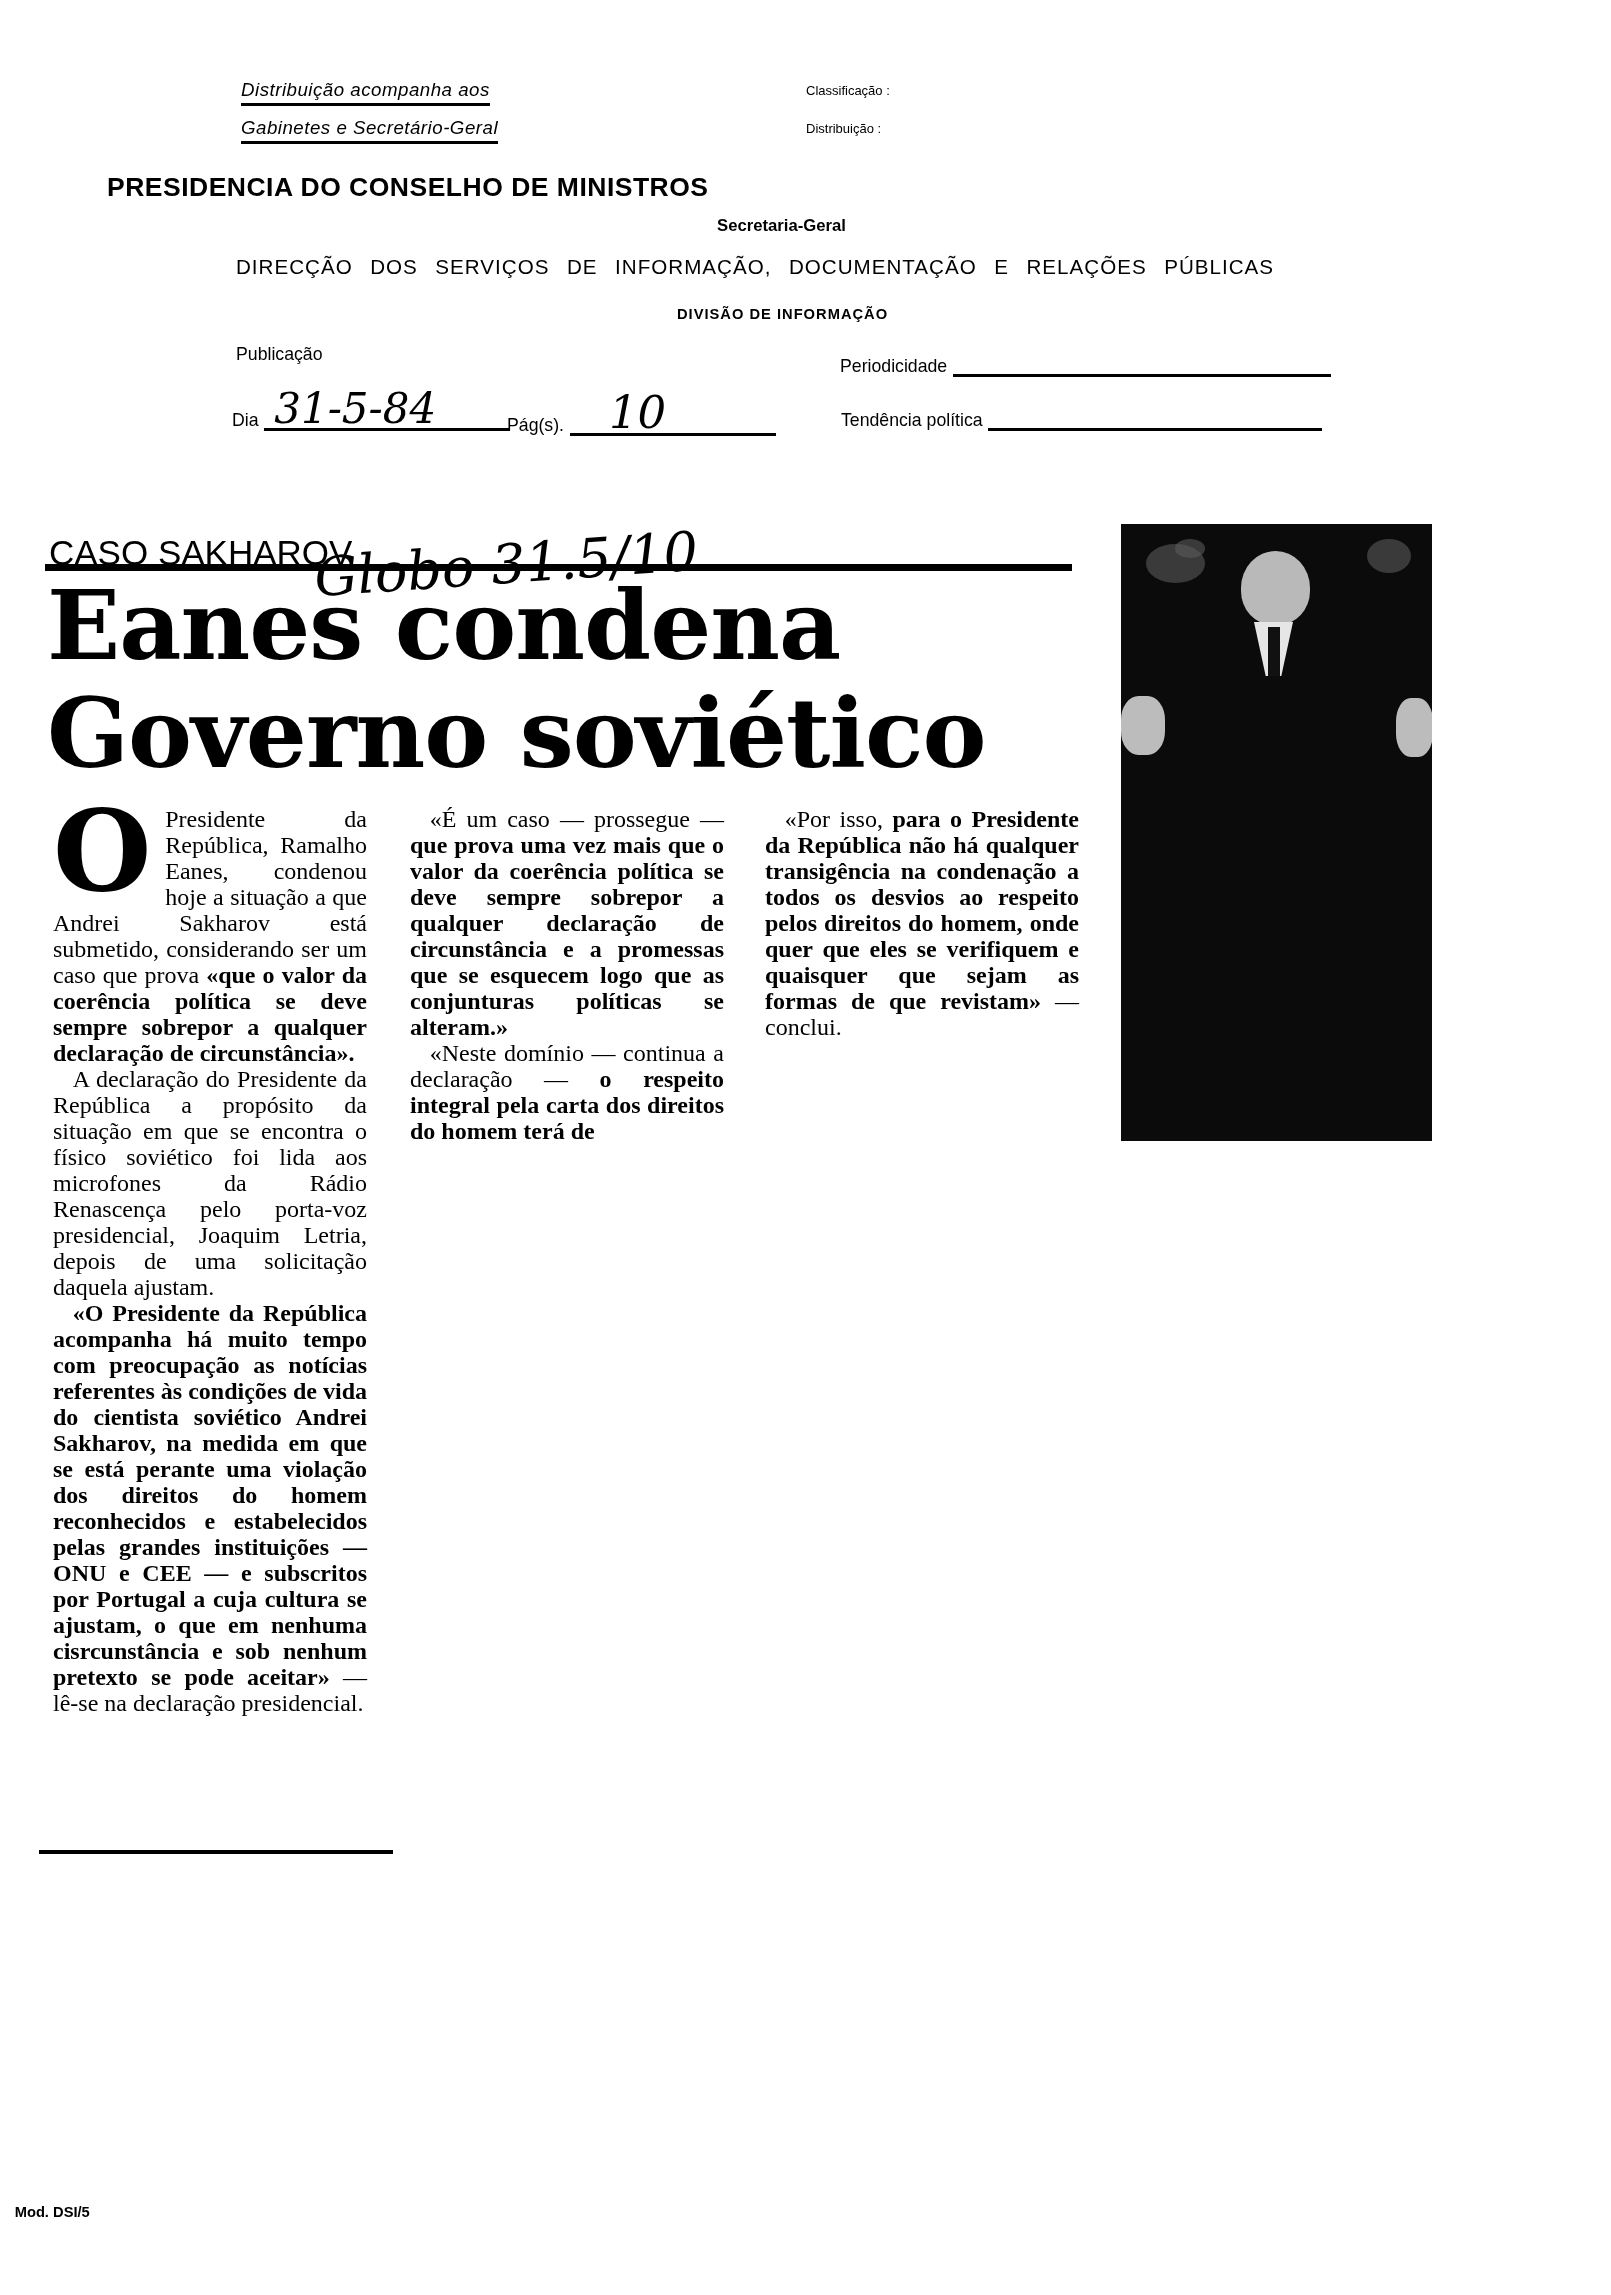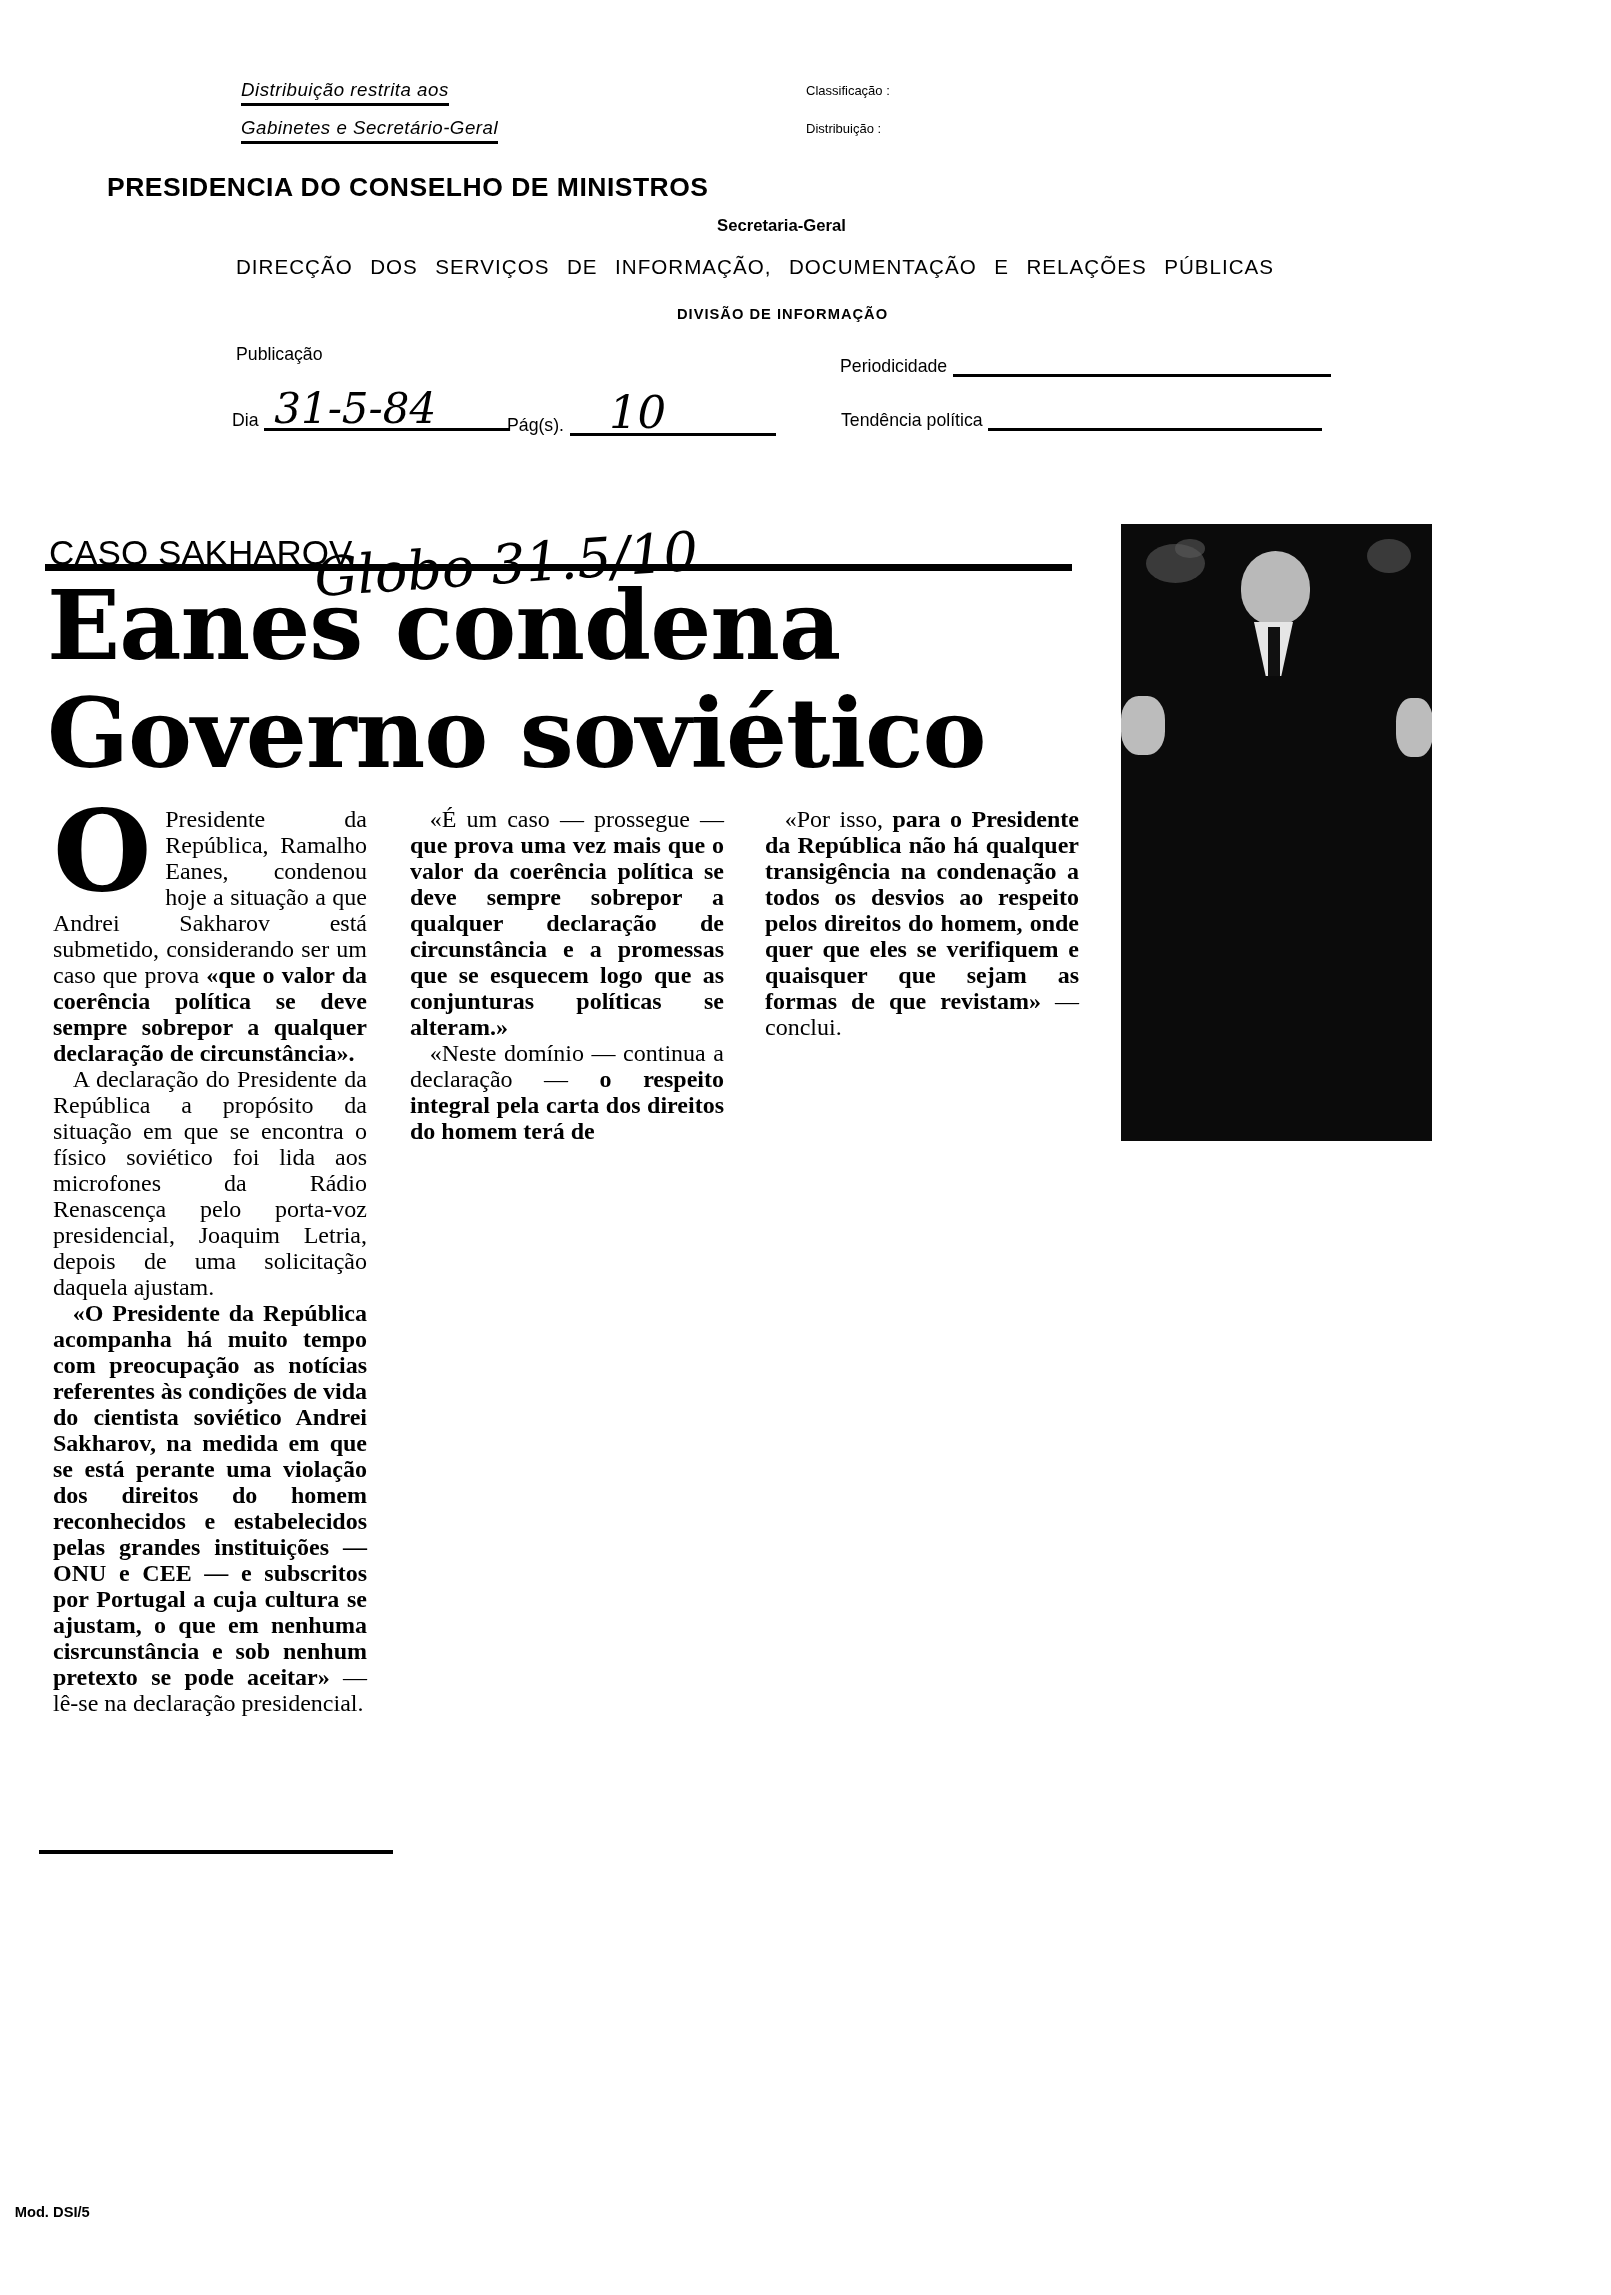--- a/index.html
+++ b/index.html
@@ -41,21 +41,21 @@
     .photo .tie { position: absolute; background: #111; }
     .photo .hand { position: absolute; background: #cfcfcf; border-radius: 40%; opacity: .9; }
 
     .end-rule { height: 3.9px; background: #000; }
     .footer-code { font-size: 14.7px; font-weight: bold; }
   </style>
 </head>
 <body>
 
 <div class="abs sans dist-note" style="left:241px; top:79px;">
-  <div><span class="ul">Distribuição restrita aos</span></div>
+  <div><span class="ul">Distribuição acompanha aos</span></div>
   <div style="margin-top:10.8px;"><span class="ul">Gabinetes e Secretário-Geral</span></div>
 </div>
 
 <div class="abs sans meta-label" style="left:806px; top:83px;">Classificação :</div>
 <div class="abs sans meta-label" style="left:806px; top:121px;">Distribuição :</div>
 
 <div class="abs sans org-title" style="left:9px; width:1612px; top:172px; text-align:left; padding-left:98px; box-sizing:border-box;">PRESIDENCIA DO CONSELHO DE MINISTROS</div>
 <div class="abs sans org-sub" style="left:717px; top:216px;">Secretaria-Geral</div>
 <div class="abs sans direccao" style="left:236px; top:255px;">DIRECÇÃO DOS SERVIÇOS DE INFORMAÇÃO, DOCUMENTAÇÃO E RELAÇÕES PÚBLICAS</div>
 <div class="abs sans divisao" style="left:677px; top:306px;">DIVISÃO DE INFORMAÇÃO</div>

